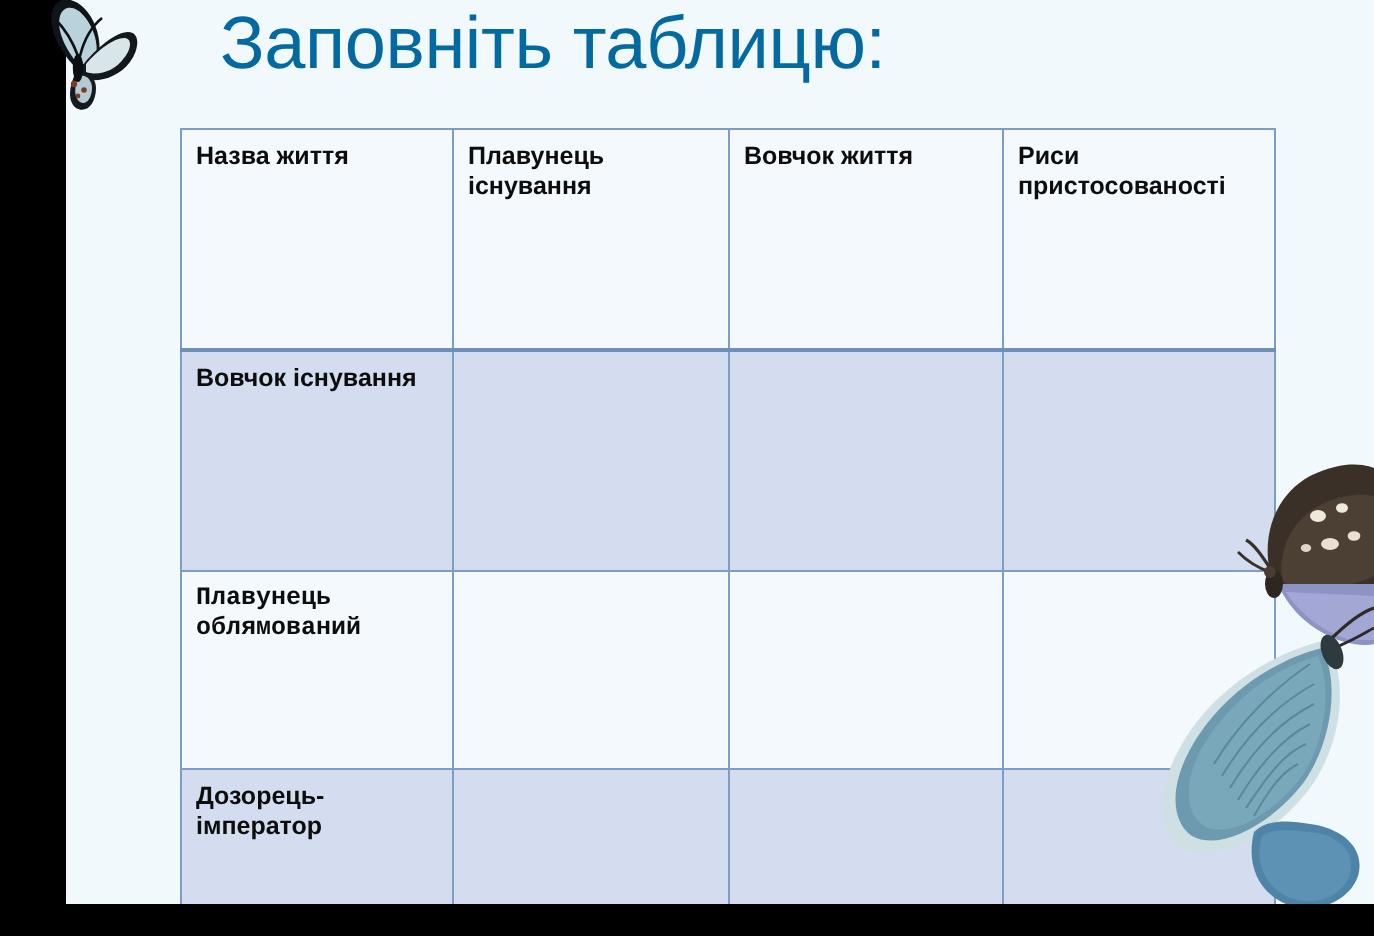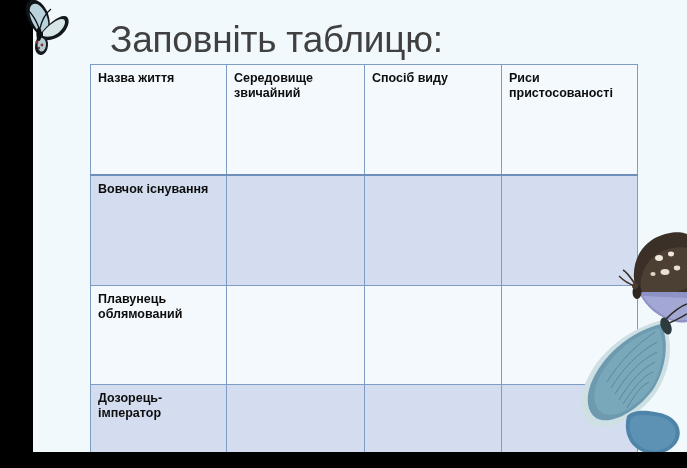--- a/index.html
+++ b/index.html
@@ -46,25 +46,25 @@
     position: absolute;
     left: 0; top: 452px;
     width: 687px; height: 16px;
     background: #000000;
   }
 
   
   #title {
     position: absolute;
     left: 77px;
-    top: 18px;
+    top: 0;
     font-size: 37px;
     line-height: 44px;
     font-weight: 400;
-    color: #404040;
+    color: #0369a1;
     letter-spacing: -0.2px;
     white-space: nowrap;
   }
 
   
   #table-wrap {
     position: absolute;
     left: 57px;
     top: 64px;
     width: 547px;
@@ -94,20 +94,21 @@
   tr.head td {
     background: #f3f9fd;
     height: 99px;
     border-bottom: 2px solid #6f8fbb;
   }
   tr.body-a td {
     background: #d3ddef;
   }
   tr.body-b td {
     background: #f3f9fd;
+    font-family: Liberation Mono, monospace;
   }
   tr.r1 td { height: 99px; }
   tr.r2 td { height: 88px; }
   tr.r3 td { height: 87px; }
 
   
   .deco { position: absolute; pointer-events: none; }
 
   #butterfly-top-left {
     left: 8px;
@@ -144,22 +145,22 @@
       <table class="grid">
         <colgroup>
           <col class="c1">
             <col class="c2">
             <col class="c3">
             <col class="c4">
         </colgroup>
         <tbody>
           <tr class="head">
             <td>Назва життя</td>
-            <td>Середовище звичайний</td>
-            <td>Спосіб виду</td>
+            <td>Плавунець існування</td>
+            <td>Вовчок життя</td>
             <td>Риси пристосованості</td>
           </tr>
 
           <tr class="body-a r1">
             <td>Вовчок існування</td>
             <td></td>
             <td></td>
             <td></td>
           </tr>
 

